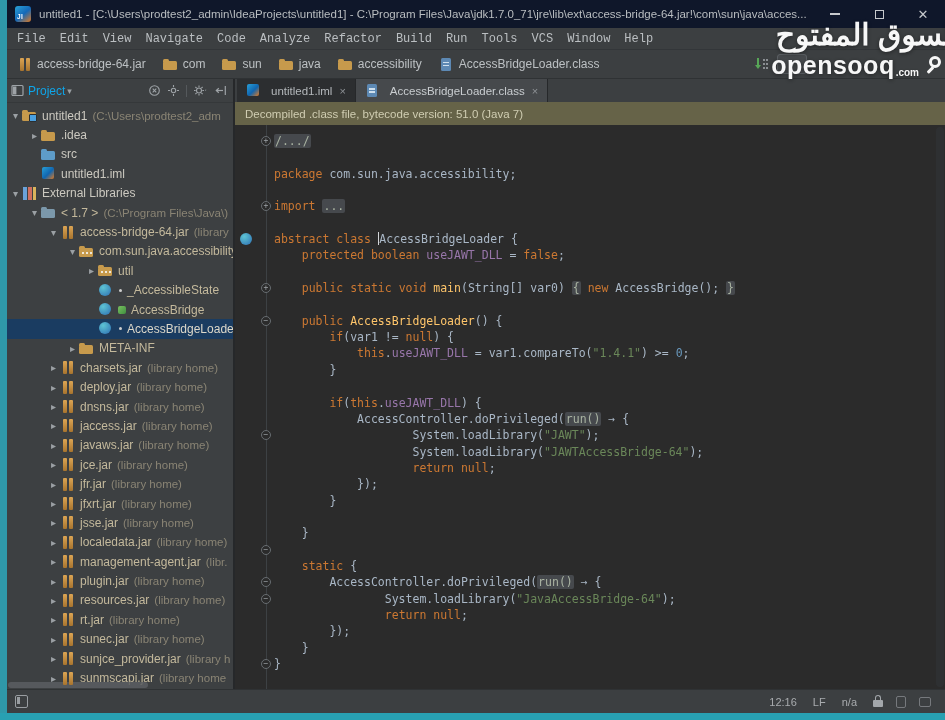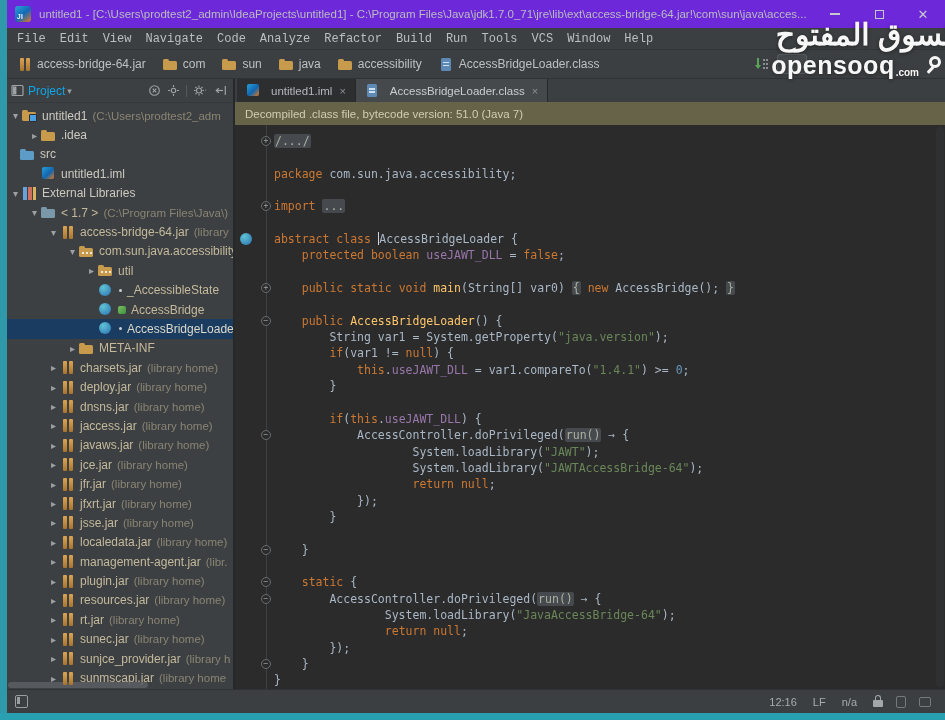--- a/index.html
+++ b/index.html
@@ -3,21 +3,21 @@
 <meta charset="utf-8">
 <style>
   html,body{margin:0;padding:0;background:#1e1e1e;}
   .screen{position:relative;width:945px;height:720px;background:#2b2b2b;overflow:hidden;
           font-family:"Liberation Sans",sans-serif;-webkit-font-smoothing:antialiased;}
   .edge-left{position:absolute;left:0;top:0;width:7px;height:720px;background:#2f98a9;z-index:40;}
   .edge-bottom{position:absolute;left:0;top:713px;width:945px;height:7px;background:#28a0b2;z-index:40;}
   .inner{position:absolute;left:7px;top:0;right:0;bottom:7px;display:flex;flex-direction:column;}
 
   
-  .titlebar{height:28px;background:#6d28d9;display:flex;align-items:center;padding:0 0 0 8px;flex:none;}
+  .titlebar{height:28px;background:#0f172a;display:flex;align-items:center;padding:0 0 0 8px;flex:none;}
   .app-logo{width:16px;height:16px;border-radius:3px;flex:none;margin-right:8px;
             background:linear-gradient(140deg,#2aa3d8 0%,#1468b8 52%,#e07a22 100%);
             display:flex;align-items:flex-end;justify-content:flex-start;}
   .app-logo span{color:#fff;font-size:6.5px;font-weight:bold;padding:0 0 2px 2px;letter-spacing:.5px;}
   .title-text{flex:1;color:#b9bdc0;font-size:11.5px;white-space:nowrap;overflow:hidden;}
   .win-btn{width:44px;height:28px;display:flex;align-items:center;justify-content:center;flex:none;}
   .glyph-min{width:10px;height:2px;background:#c6c9cc;}
   .glyph-max{width:9px;height:9px;border:1.5px solid #c6c9cc;box-sizing:border-box;}
   .glyph-close{color:#c6c9cc;font-size:13px;line-height:13px;}
 
@@ -264,21 +264,21 @@
                 <b class="chip"></b>
               </i>
               <span class="tname b w">untitled1</span>
               <span class="tann">(C:\Users\prodtest2_adm</span>
             </div>
             <div class="trow" style="padding-left: 21px;">
               <span class="arrow">▸</span>
               <i class="ic folder"></i>
               <span class="tname w">.idea</span>
             </div>
-            <div class="trow" style="">
+            <div class="trow" style="padding-left: 21px;">
               <span class="arrow"></span>
               <i class="ic folder-blue"></i>
               <span class="tname w">src</span>
             </div>
             <div class="trow" style="padding-left: 21px;">
               <span class="arrow"></span>
               <i class="ic iml"></i>
               <span class="tname w">untitled1.iml</span>
             </div>
             <div class="trow" style="padding-left: 2px;">
@@ -464,21 +464,20 @@
               <div class="cl"><span class="s-kw">package </span><span class="s-pl">com.sun.java.accessibility;</span></div>
               <div class="cl"></div>
               <div class="cl"><span class="s-kw">import </span><span class="s-fd">...</span></div>
               <div class="cl"></div>
               <div class="cl"><span class="s-kw">abstract class </span><span class="caret-bar"></span><span class="s-pl">AccessBridgeLoader {</span></div>
               <div class="cl"><span class="s-pl">    </span><span class="s-kw">protected boolean </span><span class="s-fl">useJAWT_DLL</span><span class="s-pl"> = </span><span class="s-kw">false</span><span class="s-pl">;</span></div>
               <div class="cl"></div>
               <div class="cl"><span class="s-pl">    </span><span class="s-kw">public static void </span><span class="s-dc">main</span><span class="s-pl">(String[] var0) </span><span class="s-fd">{</span><span class="s-pl"> </span><span class="s-kw">new</span><span class="s-pl"> AccessBridge(); </span><span class="s-fd">}</span></div>
               <div class="cl"></div>
               <div class="cl"><span class="s-pl">    </span><span class="s-kw">public </span><span class="s-dc">AccessBridgeLoader</span><span class="s-pl">() {</span></div>
-              <div class="cl"><span class="s-pl">        String var1 = System.getProperty(</span><span class="s-st">"java.version"</span><span class="s-pl">);</span></div>
               <div class="cl"><span class="s-pl">        </span><span class="s-kw">if</span><span class="s-pl">(var1 != </span><span class="s-kw">null</span><span class="s-pl">) {</span></div>
               <div class="cl"><span class="s-pl">            </span><span class="s-kw">this</span><span class="s-pl">.</span><span class="s-fl">useJAWT_DLL</span><span class="s-pl"> = var1.compareTo(</span><span class="s-st">"1.4.1"</span><span class="s-pl">) &gt;= </span><span class="s-nu">0</span><span class="s-pl">;</span></div>
               <div class="cl"><span class="s-pl">        }</span></div>
               <div class="cl"></div>
               <div class="cl"><span class="s-pl">        </span><span class="s-kw">if</span><span class="s-pl">(</span><span class="s-kw">this</span><span class="s-pl">.</span><span class="s-fl">useJAWT_DLL</span><span class="s-pl">) {</span></div>
               <div class="cl"><span class="s-pl">            AccessController.doPrivileged(</span><span class="s-fd">run()</span><span class="s-pl"> → {</span></div>
               <div class="cl"><span class="s-pl">                    System.loadLibrary(</span><span class="s-st">"JAWT"</span><span class="s-pl">);</span></div>
               <div class="cl"><span class="s-pl">                    System.loadLibrary(</span><span class="s-st">"JAWTAccessBridge-64"</span><span class="s-pl">);</span></div>
               <div class="cl"><span class="s-pl">                    </span><span class="s-kw">return null</span><span class="s-pl">;</span></div>
               <div class="cl"><span class="s-pl">            });</span></div>

